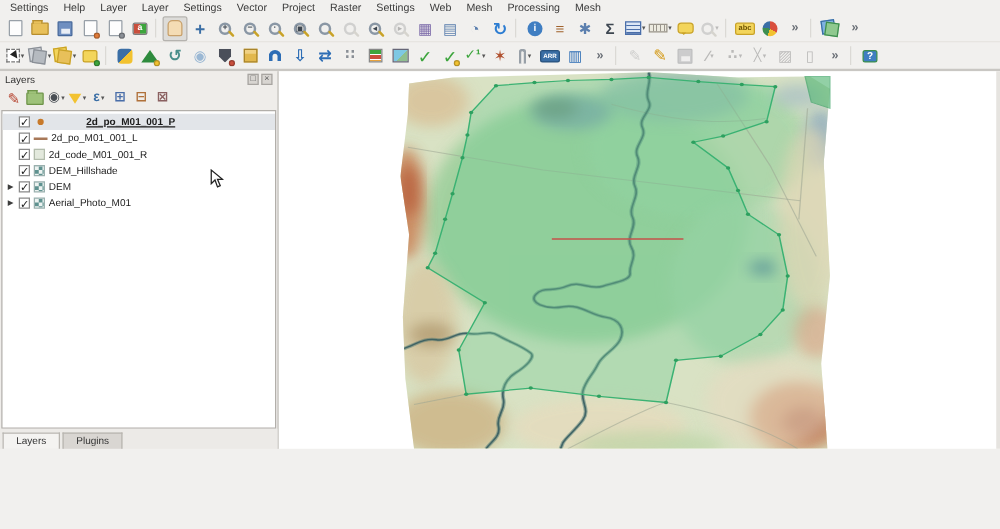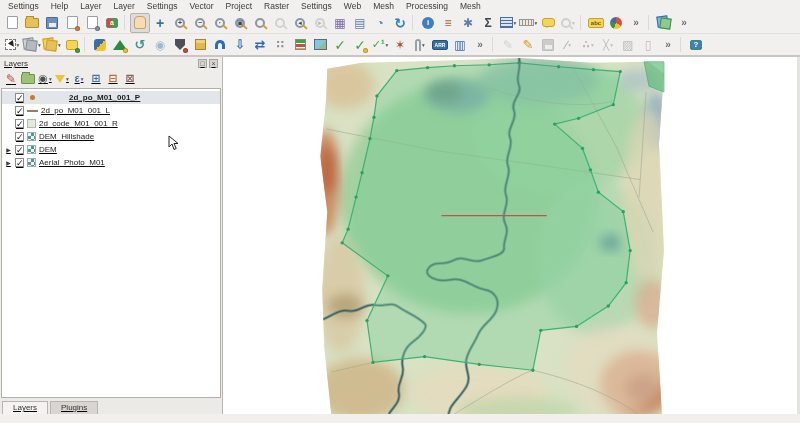--- a/index.html
+++ b/index.html
@@ -67,21 +67,21 @@
   .i-clip{width:6px;height:12px;border:2px solid #98a0a8;border-bottom:none;border-radius:3px 3px 0 0;}
   .i-select{width:11px;height:11px;background:#fff;border:1px dashed #777;position:relative;}
   .i-select::after{content:"";position:absolute;right:-1px;bottom:-1px;border:3px solid transparent;border-top:6px solid #222;transform:rotate(-35deg);}
   .i-bars{width:11px;height:11px;background:linear-gradient(to bottom,#3da53d 0 3px,#fff 3px 4px,#c94f3d 4px 7px,#fff 7px 8px,#e8a33d 8px 11px);border:1px solid #888;}
   .i-img{width:13px;height:11px;border:1px solid #667;background:linear-gradient(135deg,#7ec8e3 0 55%,#8fbf8f 55%);}
   .i-style{min-width:12px;height:10px;padding:0 2px;border-radius:2px;border:1px solid #7a7a7a;
     background:linear-gradient(90deg,#c94f3d 0 50%,#3da53d 50%);color:#fff;font-size:7px;font-weight:bold;
     display:flex;align-items:center;justify-content:center;}
 
   
-  .main{display:flex;height:358px;border-top:1px solid #c9c7c3;text-decoration:underline;}
+  .main{display:flex;height:303px;border-top:1px solid #c9c7c3;}
   .dock{width:223px;background:#efedEA;border-right:1px solid #b8b5b0;display:flex;flex-direction:column;position:relative;}
   .panel-header{height:13px;display:flex;align-items:center;justify-content:space-between;padding:0 4px;font-size:8px;color:#333;}
   .winbtns{display:flex;gap:2px;}
   .winbtn{width:9px;height:9px;background:#d8d5d1;border:1px solid #a8a5a1;font-size:7px;line-height:7px;color:#555;
     display:flex;align-items:center;justify-content:center;}
   .panel-tools{height:17px;display:flex;align-items:center;gap:3px;padding:0 4px;}
   .ptool{min-width:14px;height:14px;display:flex;align-items:center;justify-content:center;}
   .layer-list{flex:1;margin:1px 1px 0 1px;background:#fff;border:1px solid #b2afaa;overflow:hidden;padding-top:2px;}
   .layer-row{height:13px;display:flex;align-items:center;gap:3px;padding-left:3px;font-size:8px;color:#1c1c1c;}
   .layer-row.selected{background:#e2e5e9;}

